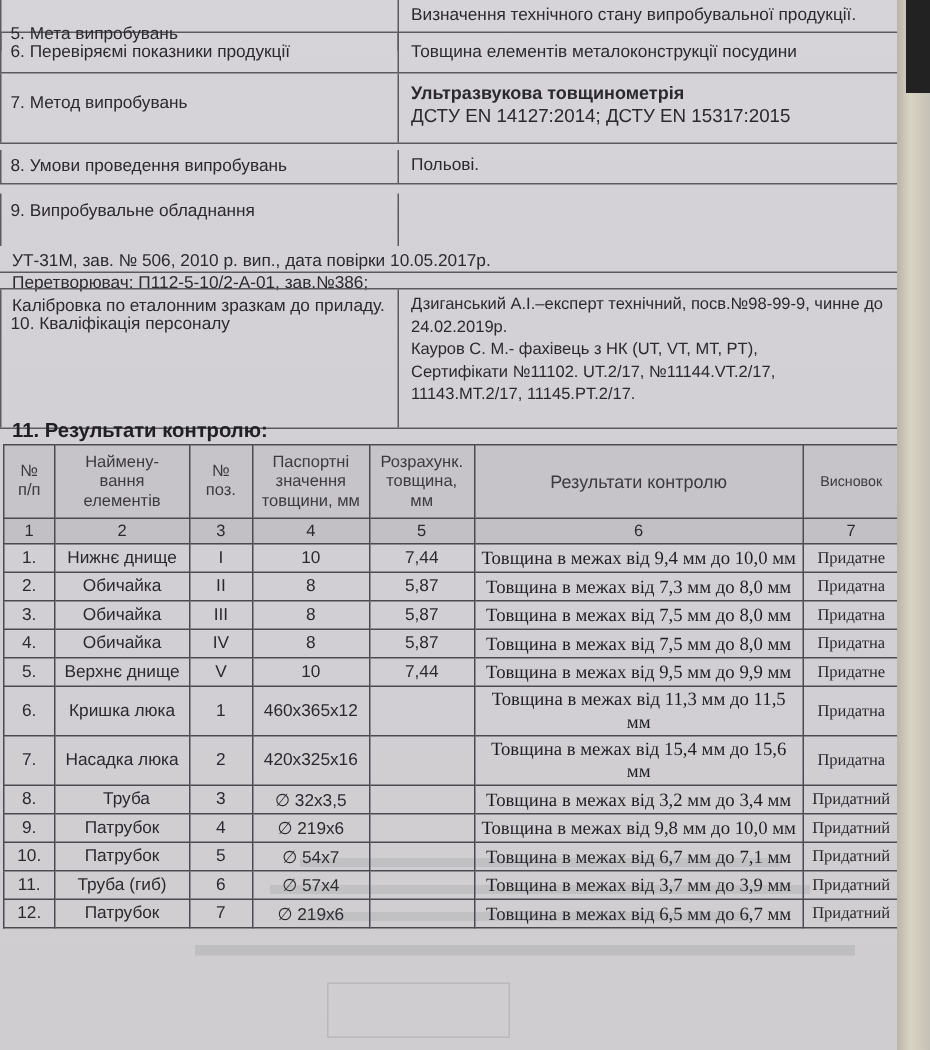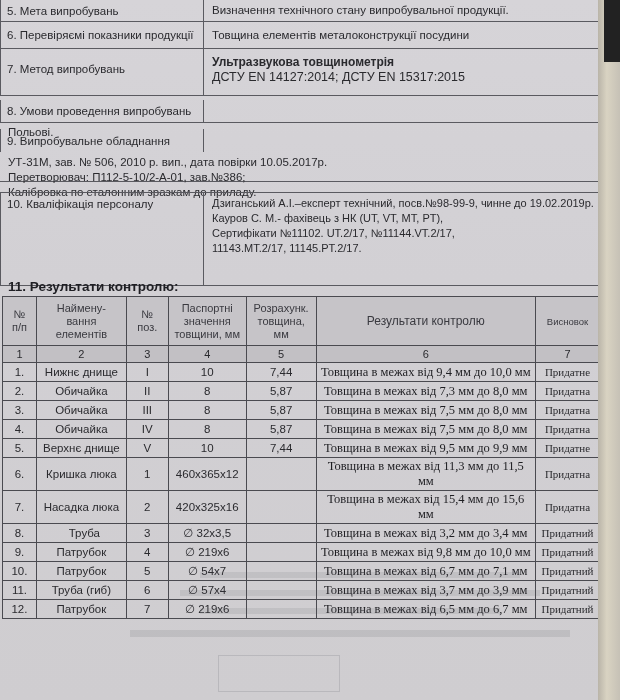--- a/index.html
+++ b/index.html
@@ -17,21 +17,21 @@
     .edge {
       position: absolute; right: 0; top: 0; width: 22px; height: 700px;
       background: linear-gradient(90deg, #b9b4a8 0%, #d9d3c2 40%, #c6c1b6 100%);
     }
     .edge-top { position:absolute; right:0; top:0; width:16px; height:62px; background:#222; }
 
     
     .info { position: absolute; left: 0; top: 0; width: 604px; font-size: 11.5px; }
     .info-row { position: relative; display: flex; border-bottom: 1px solid #5a5a60; }
     .info-row .lbl {
-      width: 204px; padding: 5px 6px; border-right: 1px solid #5a5a60; border-left: 1px solid #5a5a60;
+      width: 266px; padding: 17px 6px; border-right: 1px solid #5a5a60; border-left: 1px solid #5a5a60;
       box-sizing: border-box;
     }
     .info-row .val {
       flex: 1; padding: 3px 8px; border-right: 1px solid #5a5a60; box-sizing: border-box; line-height: 15px;
     }
     .info-row .val .line { display: block; }
     .bold { font-weight: bold; font-size: 12px; }
 
     
     .sec-title {
@@ -81,38 +81,38 @@
           <span class="line">Товщина елементів металоконструкції посудини</span>
         </div>
     </div>
     <div class="info-row" style="height:46px;">
       <div class="lbl" style="padding-top:14px;">7. Метод випробувань</div>
       <div class="val" style="padding-top:6px;">
         <span class="line bold">Ультразвукова товщинометрія</span>
         <span class="line" style="font-size:12.5px;">ДСТУ EN 14127:2014; ДСТУ EN 15317:2015</span>
       </div>
     </div>
-    <div class="info-row" style="height:22px; margin-top:4px;flex-direction:column;">
+    <div class="info-row" style="height:22px; margin-top:4px;">
       <div class="lbl" style="padding-top:5px;">8. Умови проведення випробувань</div>
       <div class="val">
           <span class="line">Польові.</span>
         </div>
     </div>
     <div class="info-row" style="height:52px; margin-top:6px;flex-direction:column;">
       <div class="lbl" style="padding-top:6px;">9. Випробувальне обладнання</div>
       <div class="val">
         <span class="line">УТ-31М, зав. № 506, 2010 р. вип., дата повірки 10.05.2017р.</span>
         <span class="line">Перетворювач: П112-5-10/2-А-01, зав.№386;</span>
         <span class="line">Калібровка по еталонним зразкам до приладу.</span>
       </div>
     </div>
     <div class="info-row" style="height:92px; margin-top:10px; border-top:1px solid #5a5a60;">
       <div class="lbl">10. Кваліфікація персоналу</div>
       <div class="val" style="font-size:11px;">
-        <span class="line">Дзиганський А.І.–експерт технічний, посв.№98-99-9, чинне до 19.02.2019р.</span>
+        <span class="line">Дзиганський А.І.–експерт технічний, посв.№98-99-9, чинне до 24.02.2019р.</span>
         <span class="line">Кауров С. М.- фахівець з НК (UT, VT, MT, PT),</span>
         <span class="line">Сертифікати №11102. UT.2/17, №11144.VT.2/17,</span>
         <span class="line">11143.MT.2/17, 11145.PT.2/17.</span>
       </div>
     </div>
   </div>
 
   <div class="sec-title">11. Результати контролю:</div>
 
   <table class="results">

